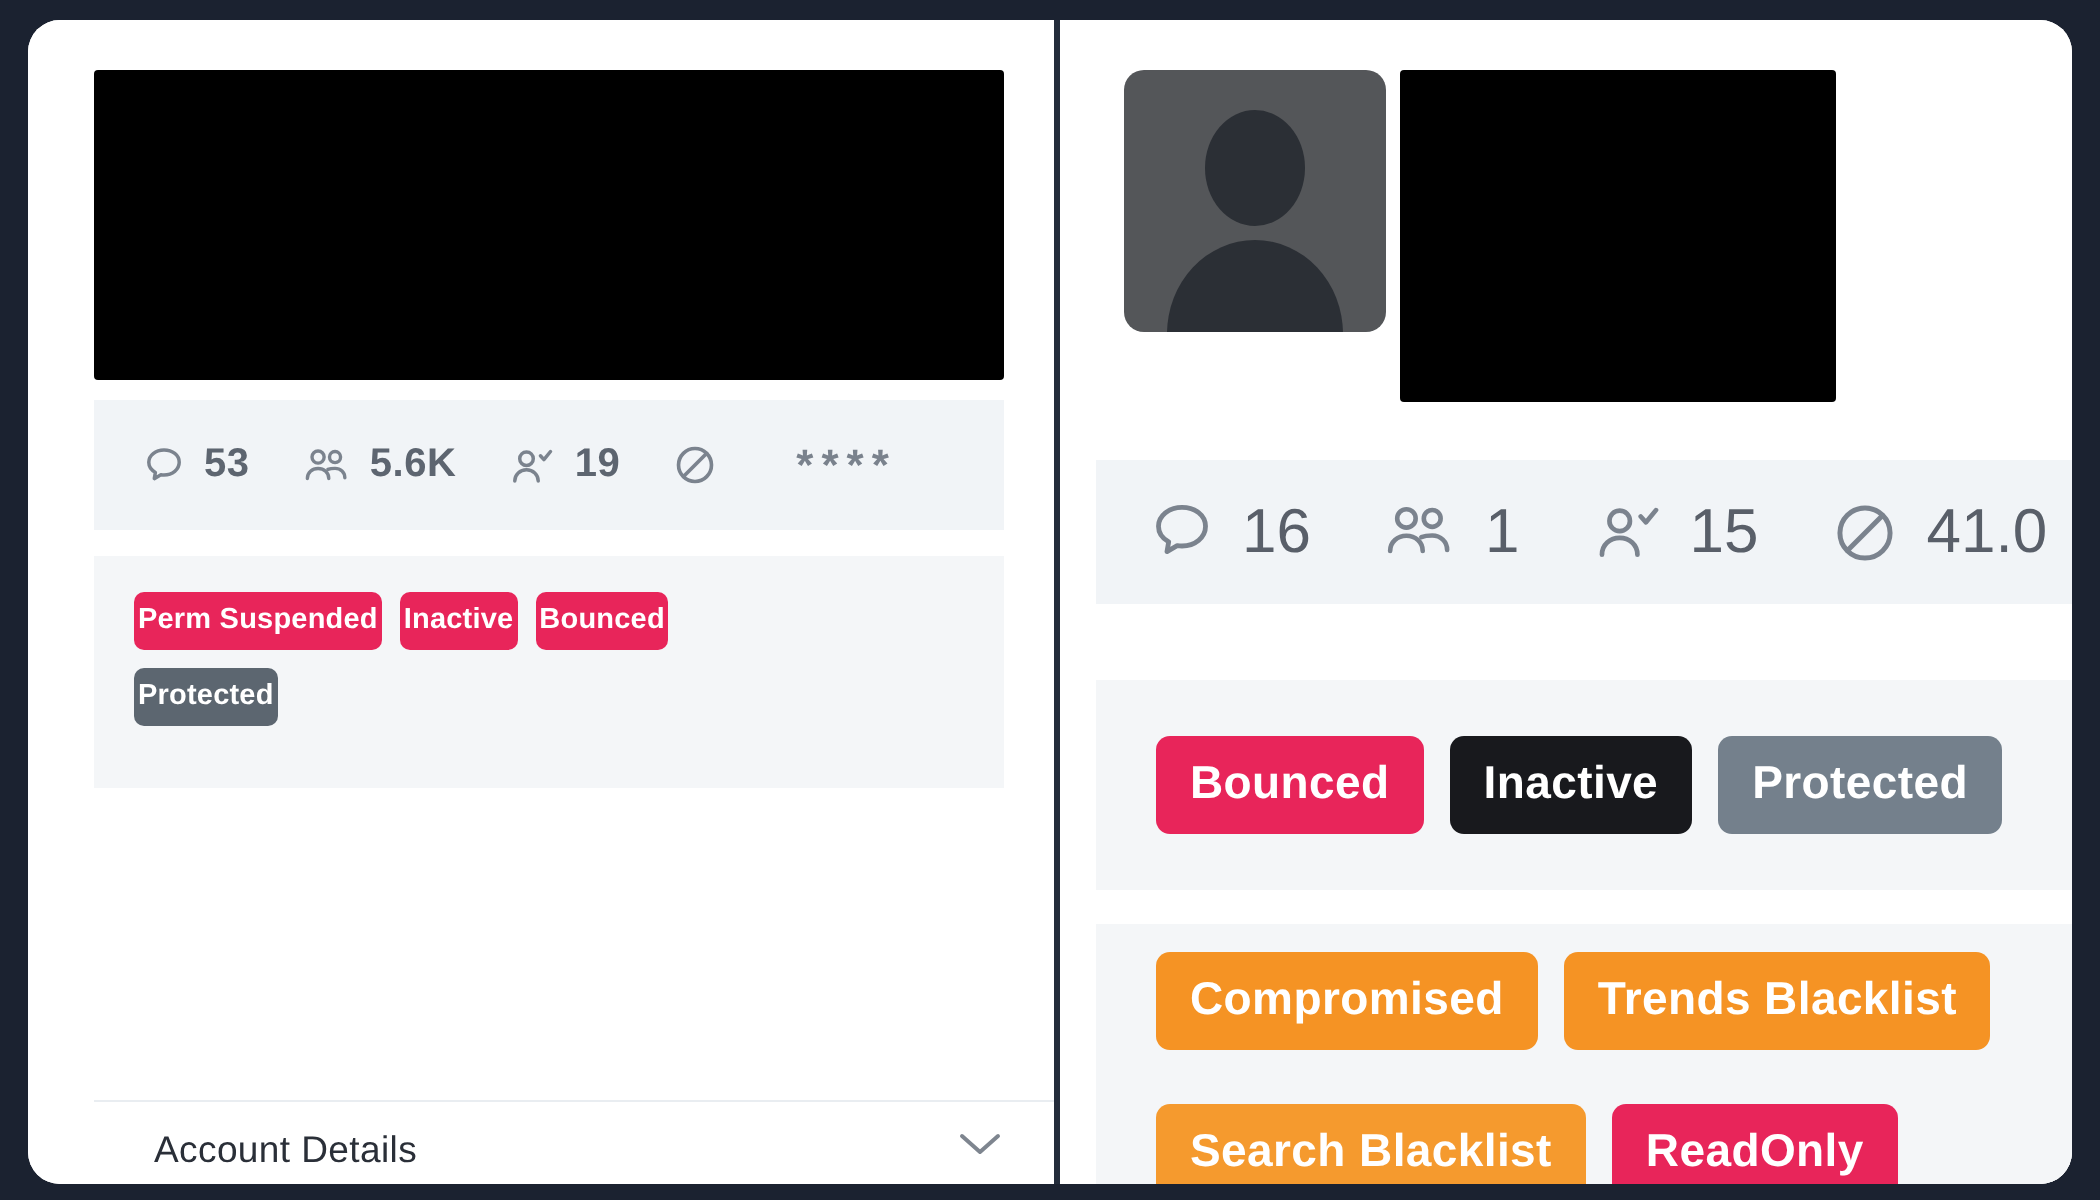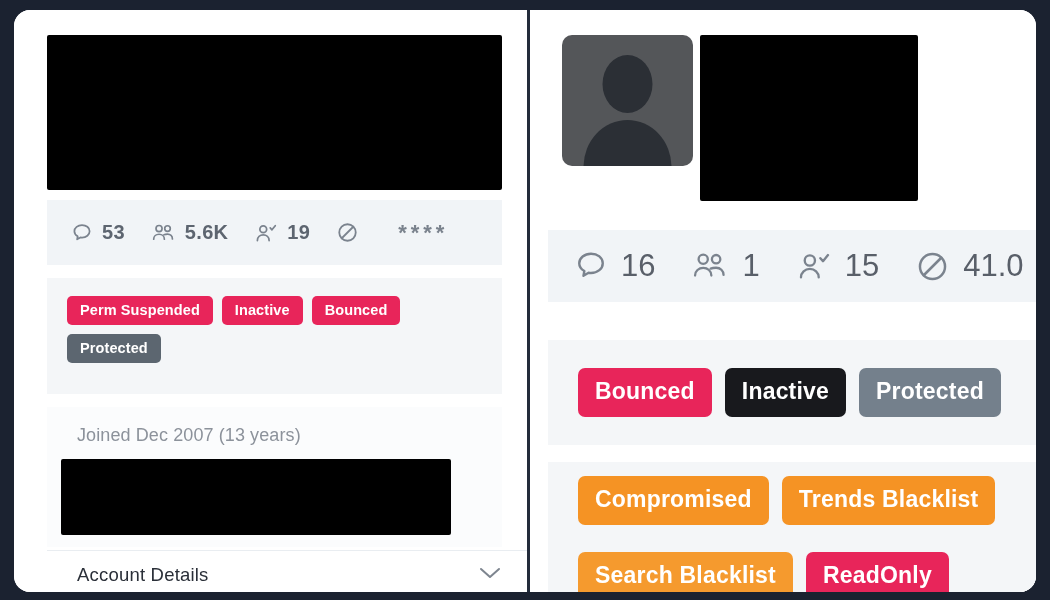--- a/index.html
+++ b/index.html
@@ -124,21 +124,21 @@
   .badge {
     display: inline-block;
     color: #ffffff;
     border-radius: 5px;
     font-weight: 700;
     white-space: nowrap;
   }
 
   .badge.sm {
     font-size: 14.5px;
-    padding: 6px 13px 7px;
+    padding: 6px 2px 7px;
     letter-spacing: .1px;
     text-align: center;
   }
 
   .badge.lg {
     font-size: 23px;
     padding: 10px 17px 12px;
     border-radius: 7px;
     letter-spacing: .2px;
   }
@@ -320,24 +320,20 @@
         <div class="badge-row">
           <span class="badge sm" style="background:#e8255a">Perm Suspended</span>
           <span class="badge sm" style="background:#e8255a">Inactive</span>
           <span class="badge sm" style="background:#e8255a">Bounced</span>
         </div>
         <div class="badge-row">
           <span class="badge sm" style="background:#5c6670">Protected</span>
         </div>
       </div>
 
-      <div id="left-joined">
-        <div id="joined-text">Joined Dec 2007 (13 years)</div>
-        <div id="left-lower-redaction" class="redaction"></div>
-      </div>
 
       <div id="account-details">
         <span id="account-details-label">Account Details</span>
         <span>
           <svg width="26" height="16" viewBox="0 0 26 16" fill="none" stroke="#7e858f" stroke-width="2" stroke-linecap="round" stroke-linejoin="round">
             <polyline points="4,4 13,12 22,4"></polyline>
           </svg>
         </span>
       </div>
     </div>

